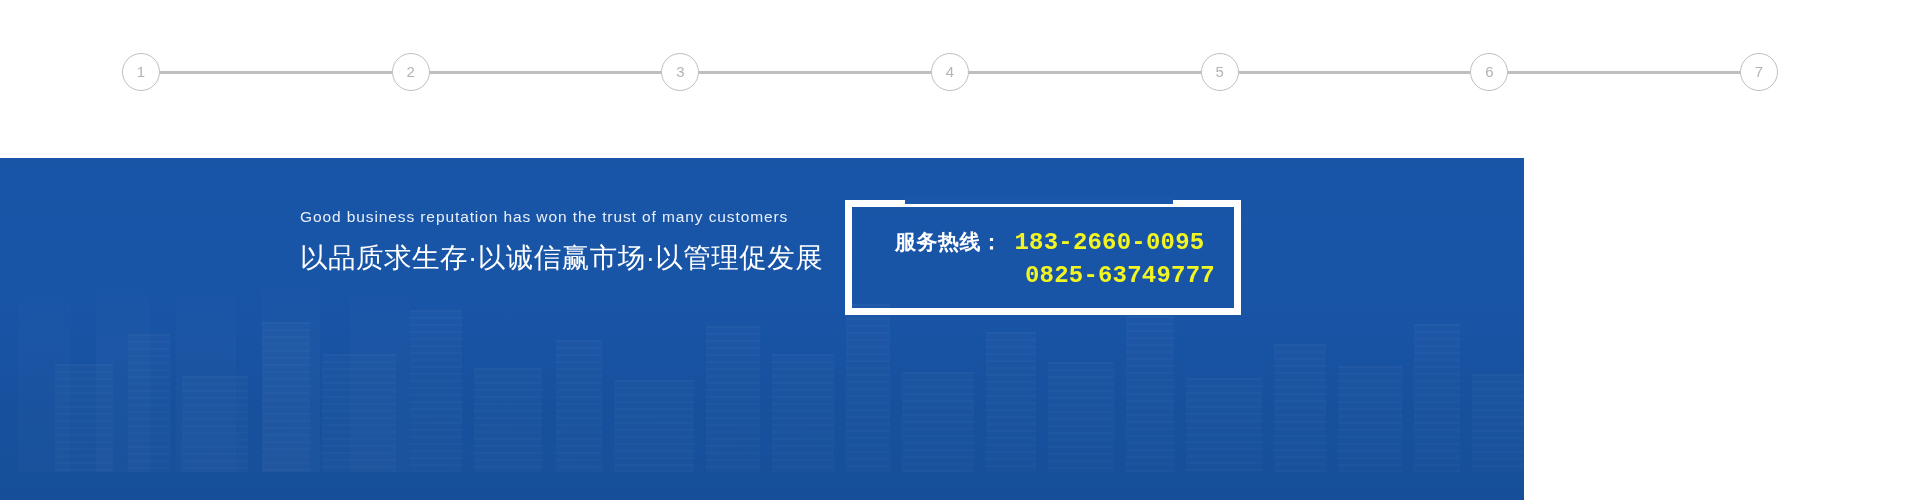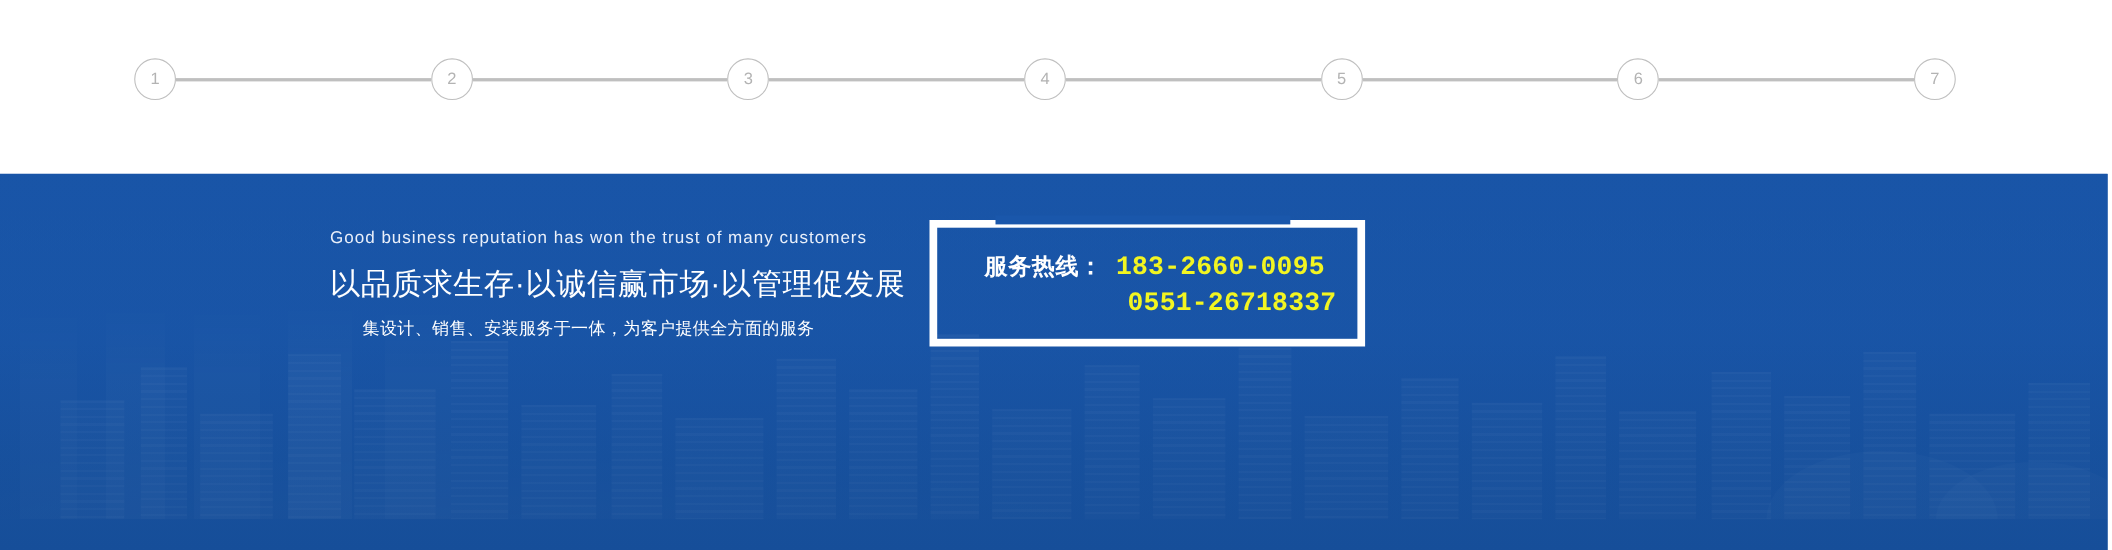--- a/index.html
+++ b/index.html
@@ -58,21 +58,21 @@
     height: 3px;
     background: #bfbfbf;
     min-width: 10px;
   }
 
   
   .banner {
     position: absolute;
     left: 0;
     top: 158px;
-    width: 1916px;
+    width: 1524px;
     height: 342px;
     overflow: hidden;
     background: #1853a4;
   }
   .banner-base {
     position: absolute;
     inset: 0;
     background:
       linear-gradient(180deg, #1a57ab 0%, #1955a7 45%, #17519e 75%, #164e99 100%);
   }
@@ -318,32 +318,31 @@
       <div class="dome" style="left:1760px; width:180px; height:52px;"></div>
 
       <div class="road"></div>
     </div>
 
     <div class="banner-veil"></div>
 
     <div class="slogan-block">
       <div class="slogan-en">Good business  reputation has  won  the  trust  of  many  customers</div>
       <div class="slogan-main">以品质求生存·以诚信赢市场·以管理促发展</div>
-      <div class="slogan-sub">集设计、销售、安装服务于一体，为客户提供全方面的服务</div>
     </div>
 
     <div class="hotline">
       <div class="hl-frame"></div>
       <div class="hl-notch"></div>
 
       <div class="hl-body">
         <div class="hl-row">
           <span class="hl-label">服务热线：</span>
           <span class="hl-num">183-2660-0095</span>
         </div>
         <div class="hl-row hl-row-2">
-          <span class="hl-num-2">0551-26718337</span>
+          <span class="hl-num-2">0825-63749777</span>
         </div>
       </div>
     </div>
   </div>
 
 </div>
 
 </body></html>

